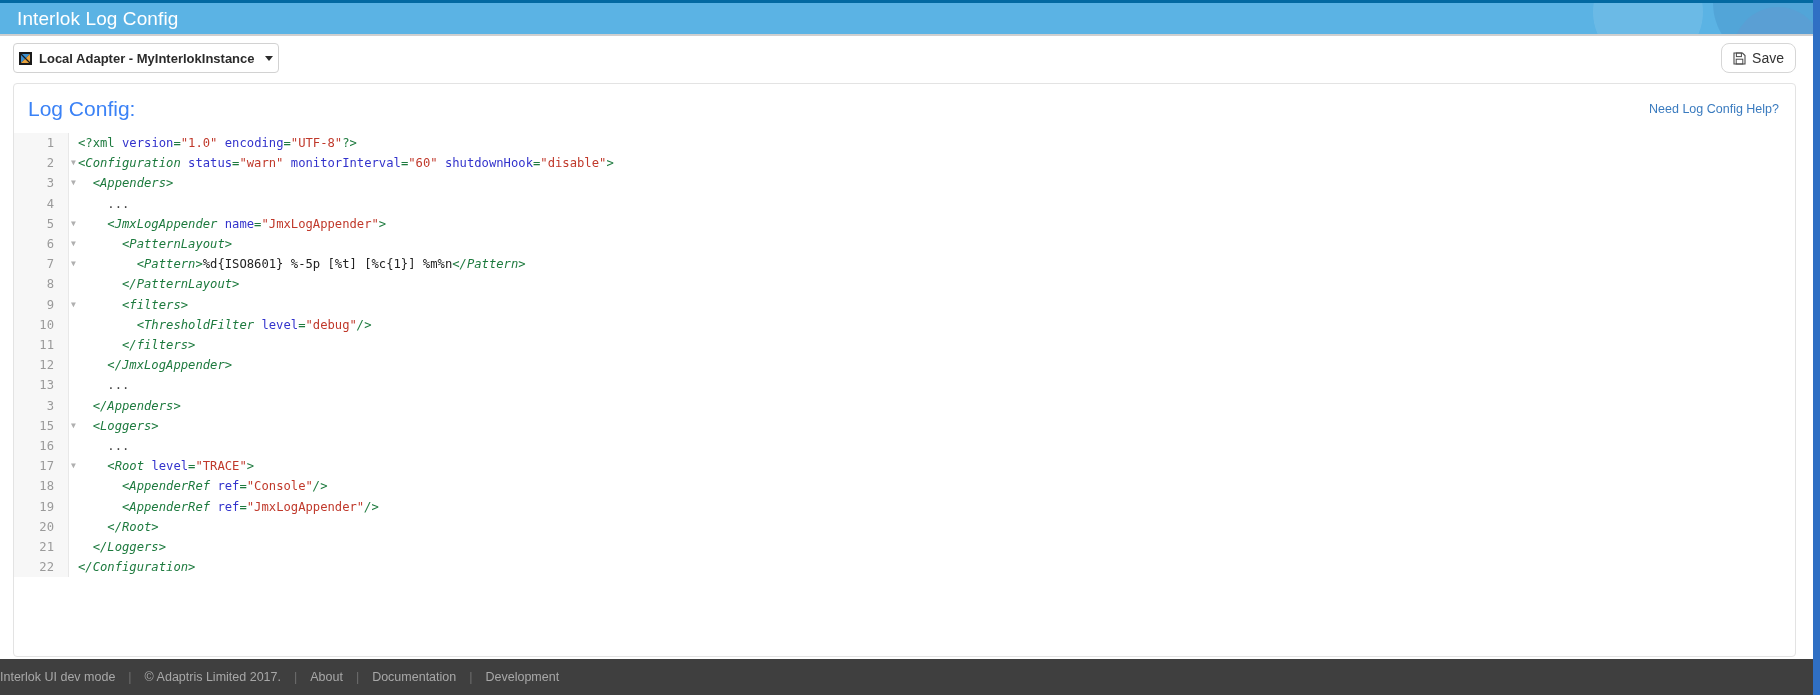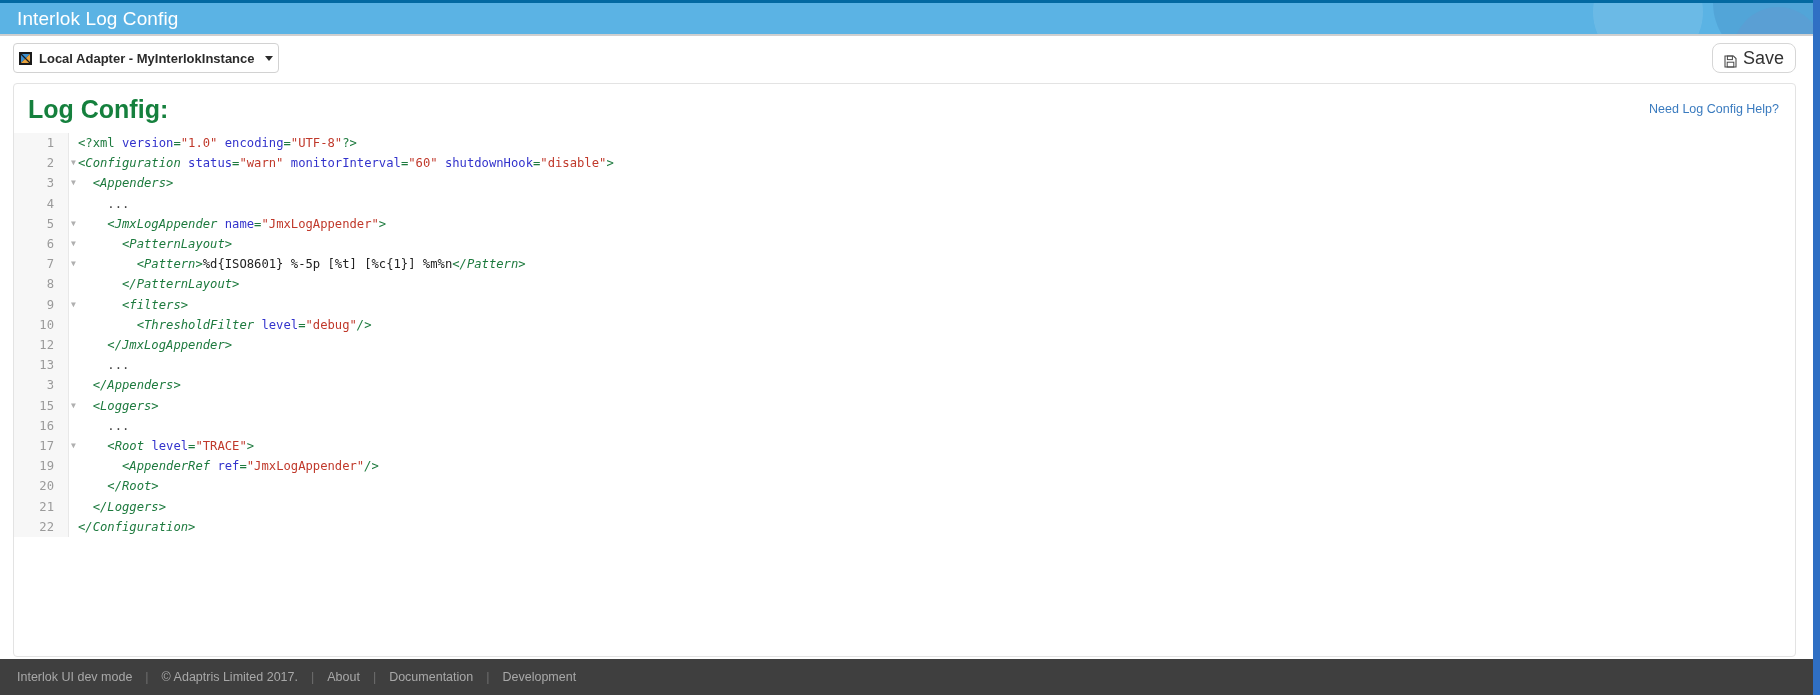--- a/index.html
+++ b/index.html
@@ -98,44 +98,44 @@
     right: 17px;
     display: inline-flex;
     align-items: center;
     gap: 6px;
     height: 30px;
     padding: 0 11px;
     border: 1px solid #d6d6d6;
     border-radius: 8px;
     background: #ffffff;
     color: #333333;
-    font-size: 18px;
+    font-size: 14px;
     cursor: pointer;
   }
   .floppy { width: 13px; height: 13px; display:block; }
 
   
   .panel {
     margin: 1px 17px 0 13px;
     border: 1px solid #e3e3e3;
     border-radius: 4px;
     background: #ffffff;
     height: 574px;
     position: relative;
     overflow: hidden;
   }
   .panel-head {
     position: relative;
     padding: 14px 18px 10px 14px;
     height: 46px;
   }
   .panel-title {
-    font-size: 25px;
-    color: #15803d;
-    font-weight: bold;
+    font-size: 21px;
+    color: #3b82f6;
+    font-weight: normal;
     margin: 0;
     line-height: 22px;
   }
   .help-link {
     position: absolute;
     right: 16px;
     top: 18px;
     font-size: 12.5px;
     color: #3a7bbf;
     text-decoration: none;
@@ -198,21 +198,20 @@
   .footer {
     position: absolute;
     left: 0; bottom: 0;
     width: 1813px;
     height: 36px;
     background: #3f3f3f;
     color: #a8a8a8;
     font-size: 12.5px;
     display: flex;
     align-items: center;
-    padding-left: 17px;
     gap: 0;
   }
   .footer-item { color: #a8a8a8; text-decoration: none; white-space: nowrap; }
   a.footer-item { cursor: pointer; }
   .footer-sep { color: #6e6e6e; padding: 0 13px; }
   .footer-brand { margin-right: 0; }
 </style>
 </head>
 <body>
 
@@ -323,20 +322,26 @@
           <div class="code-line"><span class="tok-tag">      &lt;filters&gt;</span></div>
         </div>
         <div class="code-row">
           <div class="gutter-wrap">
             <div class="gutter">10</div>
           </div>
           <div class="code-line"><span class="tok-tag">        &lt;ThresholdFilter </span><span class="tok-attr">level</span><span class="tok-punct">=</span><span class="tok-str">"debug"</span><span class="tok-tag">/&gt;</span></div>
         </div>
         <div class="code-row">
           <div class="gutter-wrap">
+            <div class="gutter">11</div>
+          </div>
+          <div class="code-line"><span class="tok-tag">      &lt;/filters&gt;</span></div>
+        </div>
+        <div class="code-row">
+          <div class="gutter-wrap">
             <div class="gutter">12</div>
           </div>
           <div class="code-line"><span class="tok-tag">    &lt;/JmxLogAppender&gt;</span></div>
         </div>
         <div class="code-row">
           <div class="gutter-wrap">
             <div class="gutter">13</div>
           </div>
           <div class="code-line"><span class="tok-dots">    ...</span></div>
         </div>
@@ -358,20 +363,26 @@
             <div class="gutter">16</div>
           </div>
           <div class="code-line"><span class="tok-dots">    ...</span></div>
         </div>
         <div class="code-row">
           <div class="gutter-wrap">
             <div class="gutter">17</div>
             <div class="fold">▼</div>
           </div>
           <div class="code-line"><span class="tok-tag">    &lt;Root </span><span class="tok-attr">level</span><span class="tok-punct">=</span><span class="tok-str">"TRACE"</span><span class="tok-tag">&gt;</span></div>
+        </div>
+        <div class="code-row">
+          <div class="gutter-wrap">
+            <div class="gutter">18</div>
+          </div>
+          <div class="code-line"><span class="tok-tag">      &lt;AppenderRef </span><span class="tok-attr">ref</span><span class="tok-punct">=</span><span class="tok-str">"Console"</span><span class="tok-tag">/&gt;</span></div>
         </div>
         <div class="code-row">
           <div class="gutter-wrap">
             <div class="gutter">19</div>
           </div>
           <div class="code-line"><span class="tok-tag">      &lt;AppenderRef </span><span class="tok-attr">ref</span><span class="tok-punct">=</span><span class="tok-str">"JmxLogAppender"</span><span class="tok-tag">/&gt;</span></div>
         </div>
         <div class="code-row">
           <div class="gutter-wrap">
             <div class="gutter">20</div>

